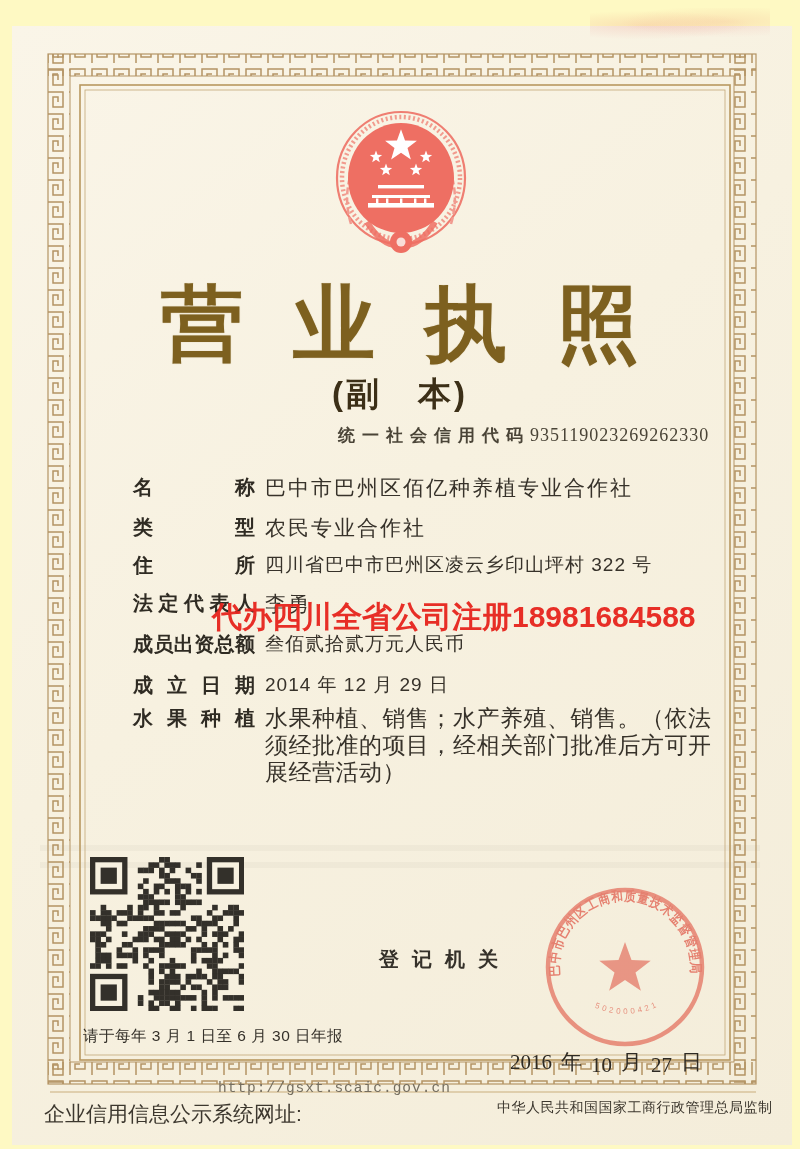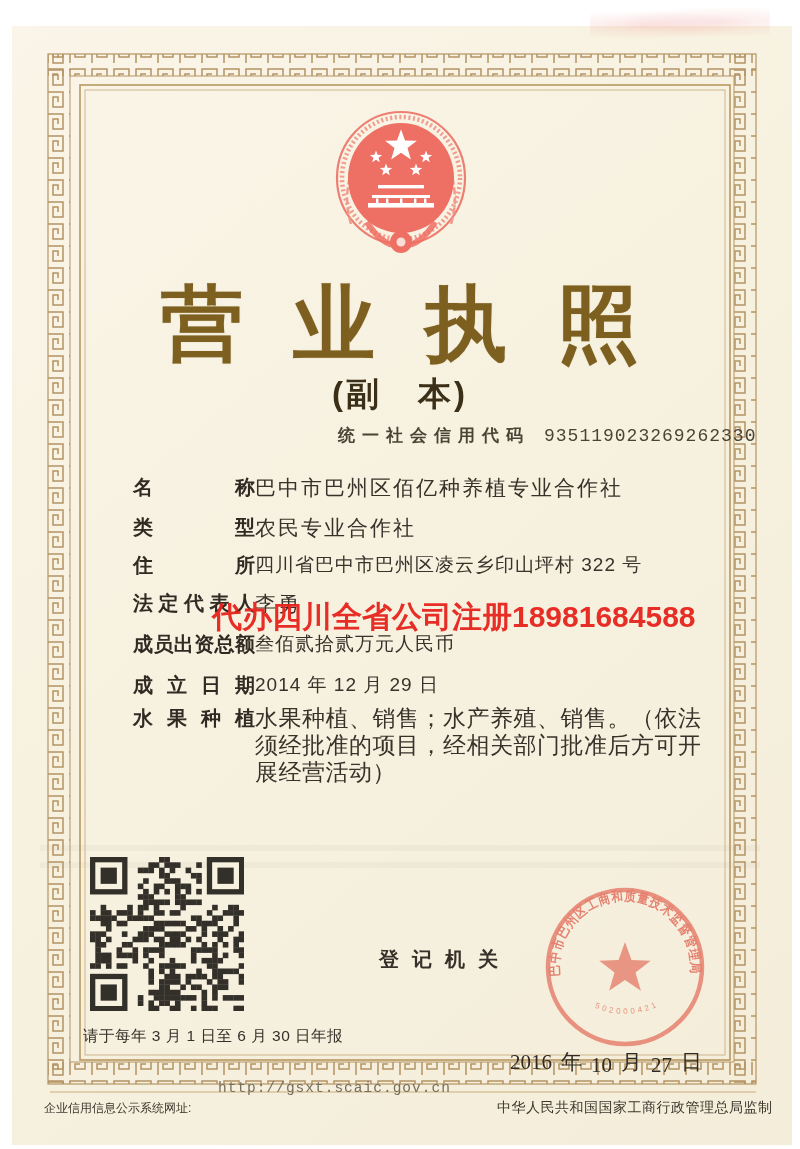--- a/index.html
+++ b/index.html
@@ -1,53 +1,53 @@
 <!DOCTYPE html>
 <html><head>
 <meta charset="utf-8">
 <style>
   html,body{margin:0;padding:0;background:#e9e7e2;}
   .stage{position:relative;width:800px;height:1149px;margin:0 auto;overflow:hidden;
-         background:#ffffff;font-family:"Liberation Sans","DejaVu Sans",sans-serif;}
+         background:#fef9c3;font-family:"Liberation Sans","DejaVu Sans",sans-serif;}
   .paper{position:absolute;left:12px;top:26px;right:8px;bottom:4px;
          background:linear-gradient(140deg,#faf5e8 0%,#f7f1e0 45%,#f4edda 100%);}
   .streak{position:absolute;left:40px;width:720px;height:6px;background:rgba(120,112,98,.05);}
   .bleed{position:absolute;right:30px;top:8px;width:180px;height:34px;
          background:radial-gradient(ellipse at 30% 50%,rgba(226,76,70,.14),transparent 60%),
                     radial-gradient(ellipse at 75% 40%,rgba(226,76,70,.12),transparent 55%);}
   .ornament{position:absolute;left:0;top:0;pointer-events:none;}
   .emblem{position:absolute;left:330px;top:106px;width:142px;height:158px;}
   .title{position:absolute;left:0;top:270px;width:800px;text-align:center;
          font-size:82px;font-weight:700;color:#7d601f;letter-spacing:50px;padding-left:50px;
          box-sizing:border-box;text-shadow:0 0 1px rgba(125,96,31,.4);}
   .subtitle{position:absolute;left:0;top:372px;width:800px;text-align:center;
             font-size:33px;font-weight:600;color:#3c2f17;letter-spacing:3px;}
-  .credit{position:absolute;left:338px;top:424px;display:flex;align-items:baseline;gap:14px;color:#4a4437;}
+  .credit{position:absolute;left:338px;top:424px;display:flex;align-items:baseline;color:#4a4437;}
   .credit .lbl{font-size:17px;font-weight:600;letter-spacing:7px;}
-  .credit .code{font-size:18px;font-family:Liberation Mono, monospace;letter-spacing:1px;}
+  .credit .code{font-size:18px;font-family:Liberation Serif, serif;letter-spacing:1px;}
   .row{position:absolute;left:133px;display:flex;align-items:flex-start;}
   .f-label{display:inline-block;width:122px;text-align:justify;text-align-last:justify;
            -moz-text-align-last:justify;font-size:20px;font-weight:600;color:#2f2b23;flex:0 0 122px;}
-  .f-value{font-size:21px;color:#37322a;letter-spacing:2px;white-space:nowrap;}
+  .f-value{font-size:21px;color:#37322a;letter-spacing:2px;margin-left:10px;white-space:nowrap;}
   .f-value.small{font-size:19px;letter-spacing:1px;}
   .f-value.scope{font-size:23px;letter-spacing:.5px;width:462px;white-space:normal;line-height:27px;}
   .watermark{position:absolute;left:212px;top:597px;font-size:30px;font-weight:700;
              color:#e7241d;letter-spacing:0;opacity:.95;white-space:nowrap;}
   .qr{position:absolute;left:90px;top:857px;width:154px;height:154px;}
   .qr-note{position:absolute;left:83px;top:1026px;font-size:15.5px;color:#35312a;letter-spacing:.5px;}
   .reg-label{position:absolute;left:379px;top:946px;font-size:20px;font-weight:600;
              color:#35312a;letter-spacing:13px;white-space:nowrap;}
   .seal{position:absolute;left:537px;top:879px;width:176px;height:176px;mix-blend-mode:multiply;opacity:.92;}
   .date{position:absolute;left:510px;top:1014px;display:flex;align-items:baseline;gap:9px;
         color:#2e2a23;font-size:21px;}
   .date .num{font-family:"Liberation Serif","DejaVu Serif",serif;font-size:21px;}
   .date .lo{position:relative;top:3px;margin-top:36px;}
   .footer-url{position:absolute;left:218px;top:1080px;font-size:14.5px;color:#756e5f;
               font-family:"Liberation Mono","DejaVu Sans Mono",monospace;letter-spacing:1px;}
-  .footer-left{position:absolute;left:44px;top:1100px;font-size:12px;color:#3c372e;}
+  .footer-left{position:absolute;left:44px;top:1100px;font-size:21px;color:#3c372e;}
   .footer-right{position:absolute;left:497px;top:1099px;font-size:14px;color:#3c372e;letter-spacing:.5px;}
 </style>
 </head>
 <body>
 
 <div class="stage">
   <div class="paper"></div>
   <div class="streak" style="top:845px"></div>
   <div class="streak" style="top:862px"></div>
   <div class="bleed"></div>

